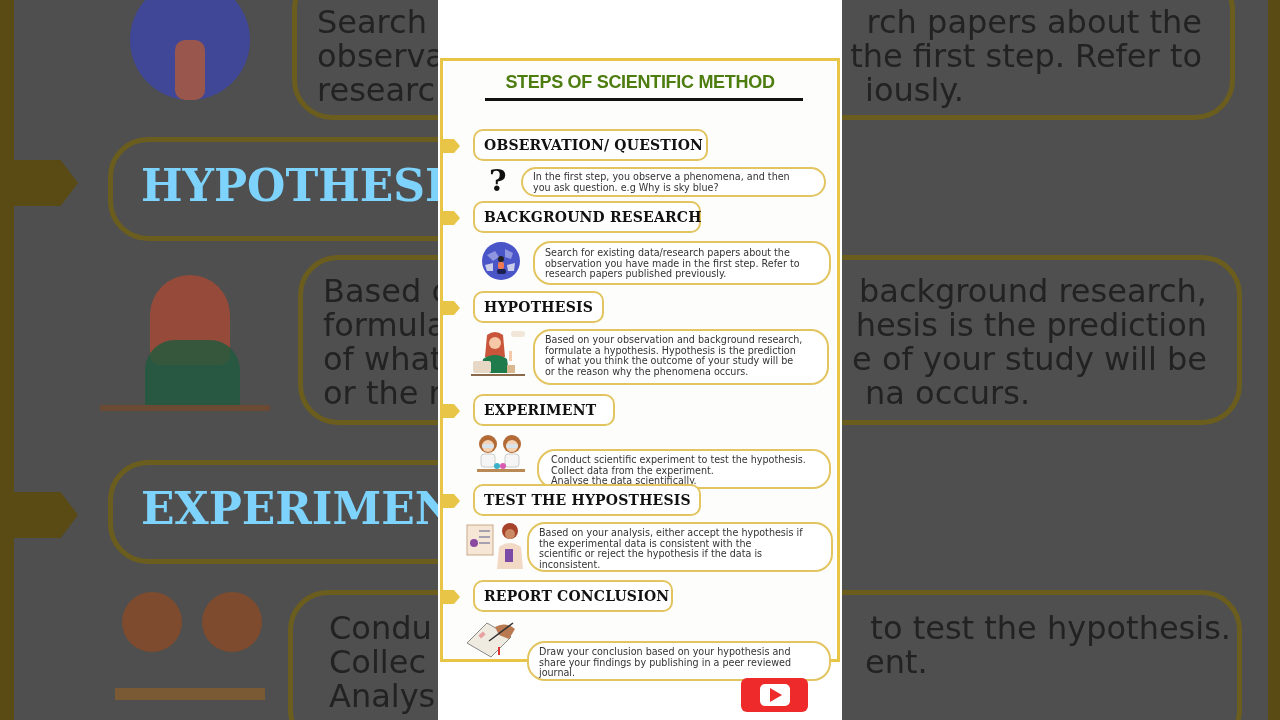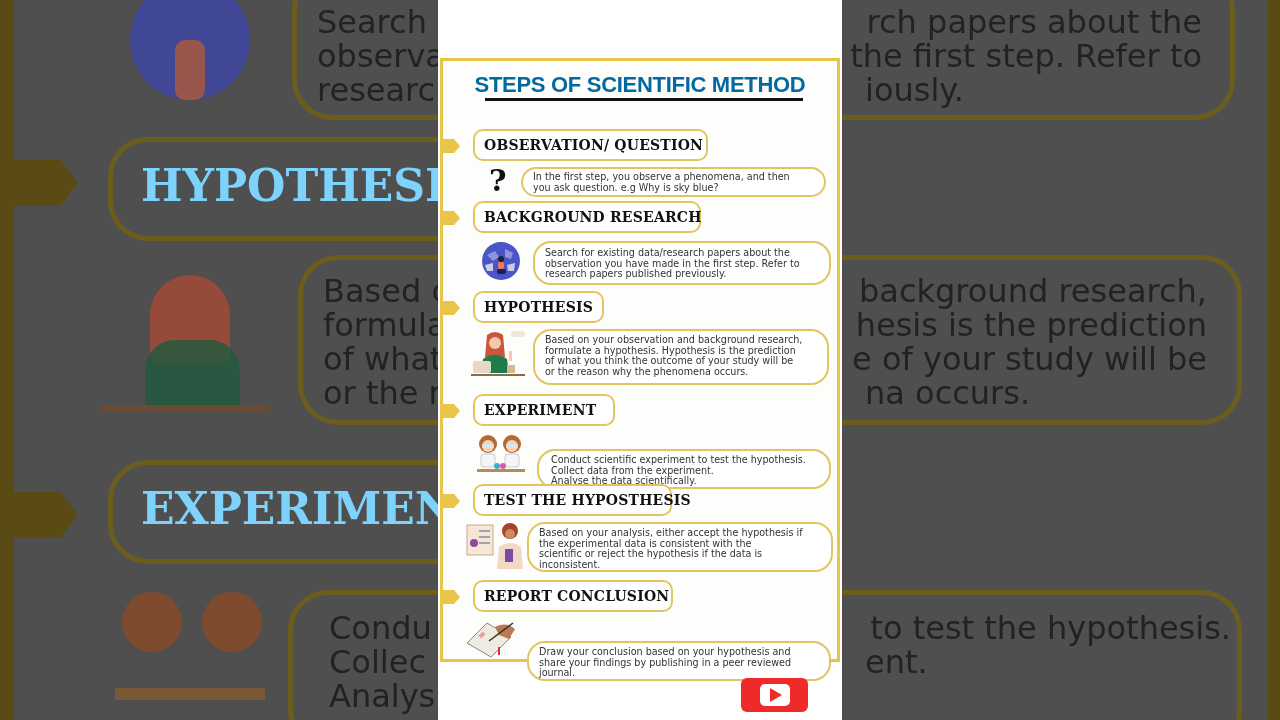--- a/index.html
+++ b/index.html
@@ -15,21 +15,21 @@
   .bg.right .rail { right: 0; width: 12px; }
   .bg .bgbox { position: absolute; border: 5px solid #6b5d1d; border-radius: 40px; color: #1f1f1f; }
   .bg .bgtitle { font-family: "DejaVu Serif", serif; font-weight: bold; font-size: 44px; color: #7dd3fc; padding: 18px 28px; white-space: nowrap; }
   .bg .bgtext { font-size: 32px; line-height: 34px; color: #222; white-space: nowrap; padding: 6px 20px; }
   .bg .arrow { position: absolute; width: 70px; height: 46px; background: #5a4a14; clip-path: polygon(0 0, 75% 0, 100% 50%, 75% 100%, 0 100%); }
   .bg .blob { position: absolute; border-radius: 50%; opacity: .8; }
 
   
   .panel { position: absolute; left: 438px; top: 0; width: 404px; height: 720px; background: #ffffff; }
   .sheet { position: absolute; left: 2px; top: 58px; width: 400px; height: 604px; border: 3px solid #e8c547; background: #fdfdfb; }
-  .title { position: absolute; left: 0; right: 0; top: 11px; text-align: center; font-family: "Liberation Sans", sans-serif; font-weight: bold; font-size: 22px; letter-spacing: -0.3px; color: #0369a1; }
+  .title { position: absolute; left: 0; right: 0; top: 11px; text-align: center; font-family: "Liberation Sans", sans-serif; font-weight: bold; font-size: 18px; letter-spacing: -0.3px; color: #4d7c0f; }
   .title-underline { position: absolute; left: 42px; width: 318px; top: 37px; height: 3px; background: #111; }
 
   .step-arrow { position: absolute; left: -3px; width: 20px; height: 14px; background: #e8c547; clip-path: polygon(0 0, 70% 0, 100% 50%, 70% 100%, 0 100%); }
   .step-head { position: absolute; left: 30px; height: 32px; border: 2px solid #e2c560; border-radius: 10px; background: #fff; font-family: "DejaVu Serif", serif; font-weight: bold; font-size: 14px; color: #111; padding: 6px 10px 0 9px; white-space: nowrap; letter-spacing: 0.2px; }
   .step-body { position: absolute; border: 2px solid #e2c560; border-radius: 18px; background: #fff; font-family: "DejaVu Sans", sans-serif; font-size: 9.6px; line-height: 10.6px; color: #333; padding: 3px 6px 3px 10px; text-align: justify; }
   .step-body .line { display: block; white-space: nowrap; }
   .icon { position: absolute; }
 
   .yt-btn { position: absolute; left: 303px; top: 678px; width: 67px; height: 34px; background: #ee2a2a; border-radius: 6px; display: flex; align-items: center; justify-content: center; }
   .yt-inner { width: 30px; height: 22px; background: #fff; border-radius: 5px; display: flex; align-items: center; justify-content: center; }
@@ -176,21 +176,21 @@
         <rect x="2" y="35" width="48" height="3" fill="#b98a55"></rect>
       </svg>
     </div>
     <div class="step-body" style="left:94px;top:388px;width:294px;height:40px;padding-left:12px;padding-top:4px;">
       <span class="line">Conduct scientific experiment to test the hypothesis.</span>
       <span class="line">Collect data from the experiment.</span>
       <span class="line">Analyse the data scientifically.</span>
     </div>
 
     <div class="step-arrow" style="top:433px;"></div>
-    <div class="step-head" style="top:423px;width:199px;">TEST THE HYPOSTHESIS</div>
+    <div class="step-head" style="top:423px;width:228px;">TEST THE HYPOSTHESIS</div>
     <div class="icon" style="left:22px;top:460px;width:62px;height:50px;">
       <svg width="62" height="50" viewBox="0 0 62 50">
         <rect x="2" y="4" width="26" height="30" fill="#f6e6d6" stroke="#c9a98a"></rect>
         <circle cx="9" cy="22" r="4" fill="#8a4aa0"></circle>
         <line x1="14" y1="10" x2="25" y2="10" stroke="#8a8aa0" stroke-width="1.5"></line>
         <line x1="14" y1="16" x2="25" y2="16" stroke="#8a8aa0" stroke-width="1.5"></line>
         <line x1="14" y1="22" x2="25" y2="22" stroke="#8a8aa0" stroke-width="1.5"></line>
         <circle cx="45" cy="10" r="8" fill="#a6432a"></circle>
         <circle cx="45" cy="13" r="5" fill="#c98a64"></circle>
         <path d="M34 26 Q45 18 56 26 L58 48 L32 48 Z" fill="#f2d9c6"></path>

